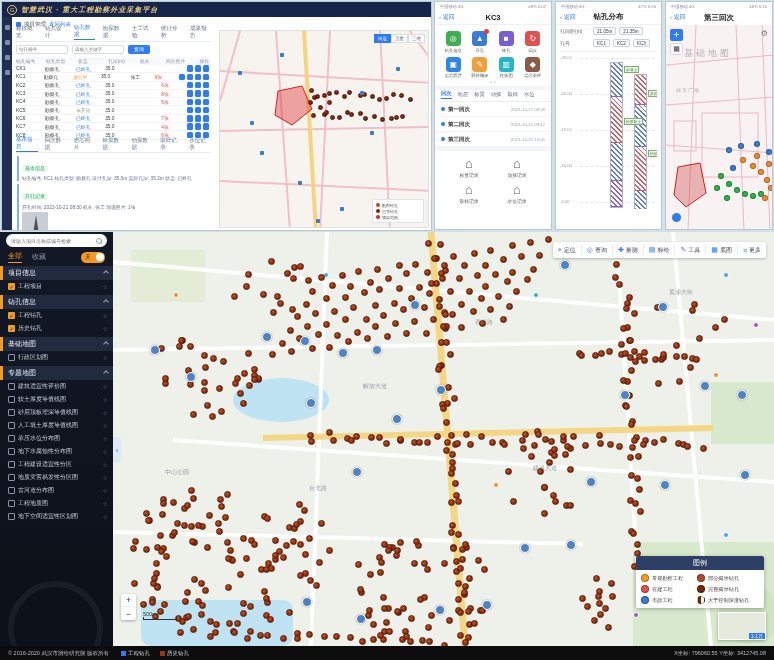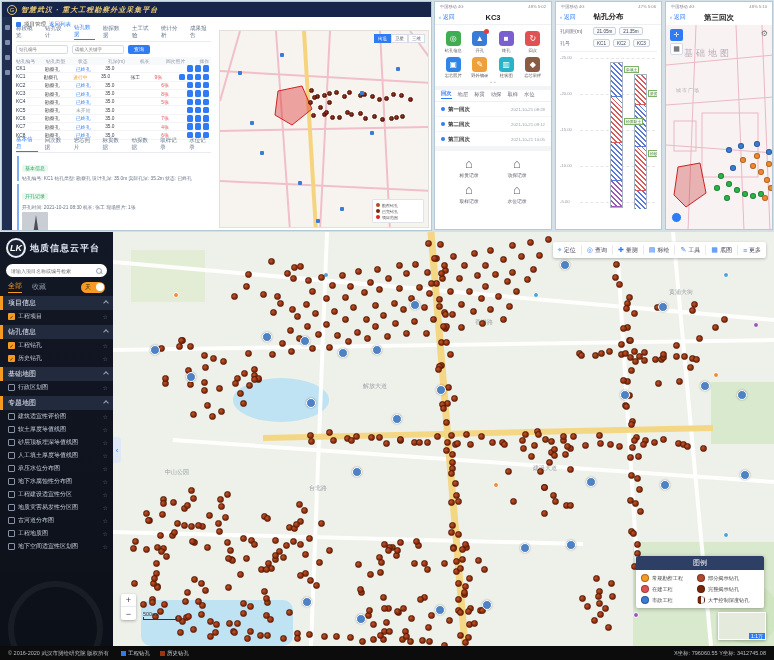--- a/index.html
+++ b/index.html
@@ -614,24 +614,20 @@
         <div class="zb" style="background:#2f7bf5;color:#fff;">✛</div>
         <div class="zb" style="background:#fff;color:#445;border:1px solid #d5dbe5;">▦</div>
       </div>
       <span id="cgear">⚙</span>
       <div id="cbus"></div>
     </div>
   </section>
 
   <section id="geo">
     <aside id="sidebar">
-      <div id="sb-logo">
-        <span class="lg">LK</span>
-        <span class="lt">地质信息云平台</span>
-      </div>
       <div id="sb-search">
         <input placeholder="请输入项目名称或编号检索" style="">
         <span class="mag"></span>
       </div>
       <div id="sb-tabs">
         <span class="t on">全部</span>
         <span class="t">收藏</span>
         <span id="sb-toggle">天</span>
       </div>
       <div id="sb-sections">

